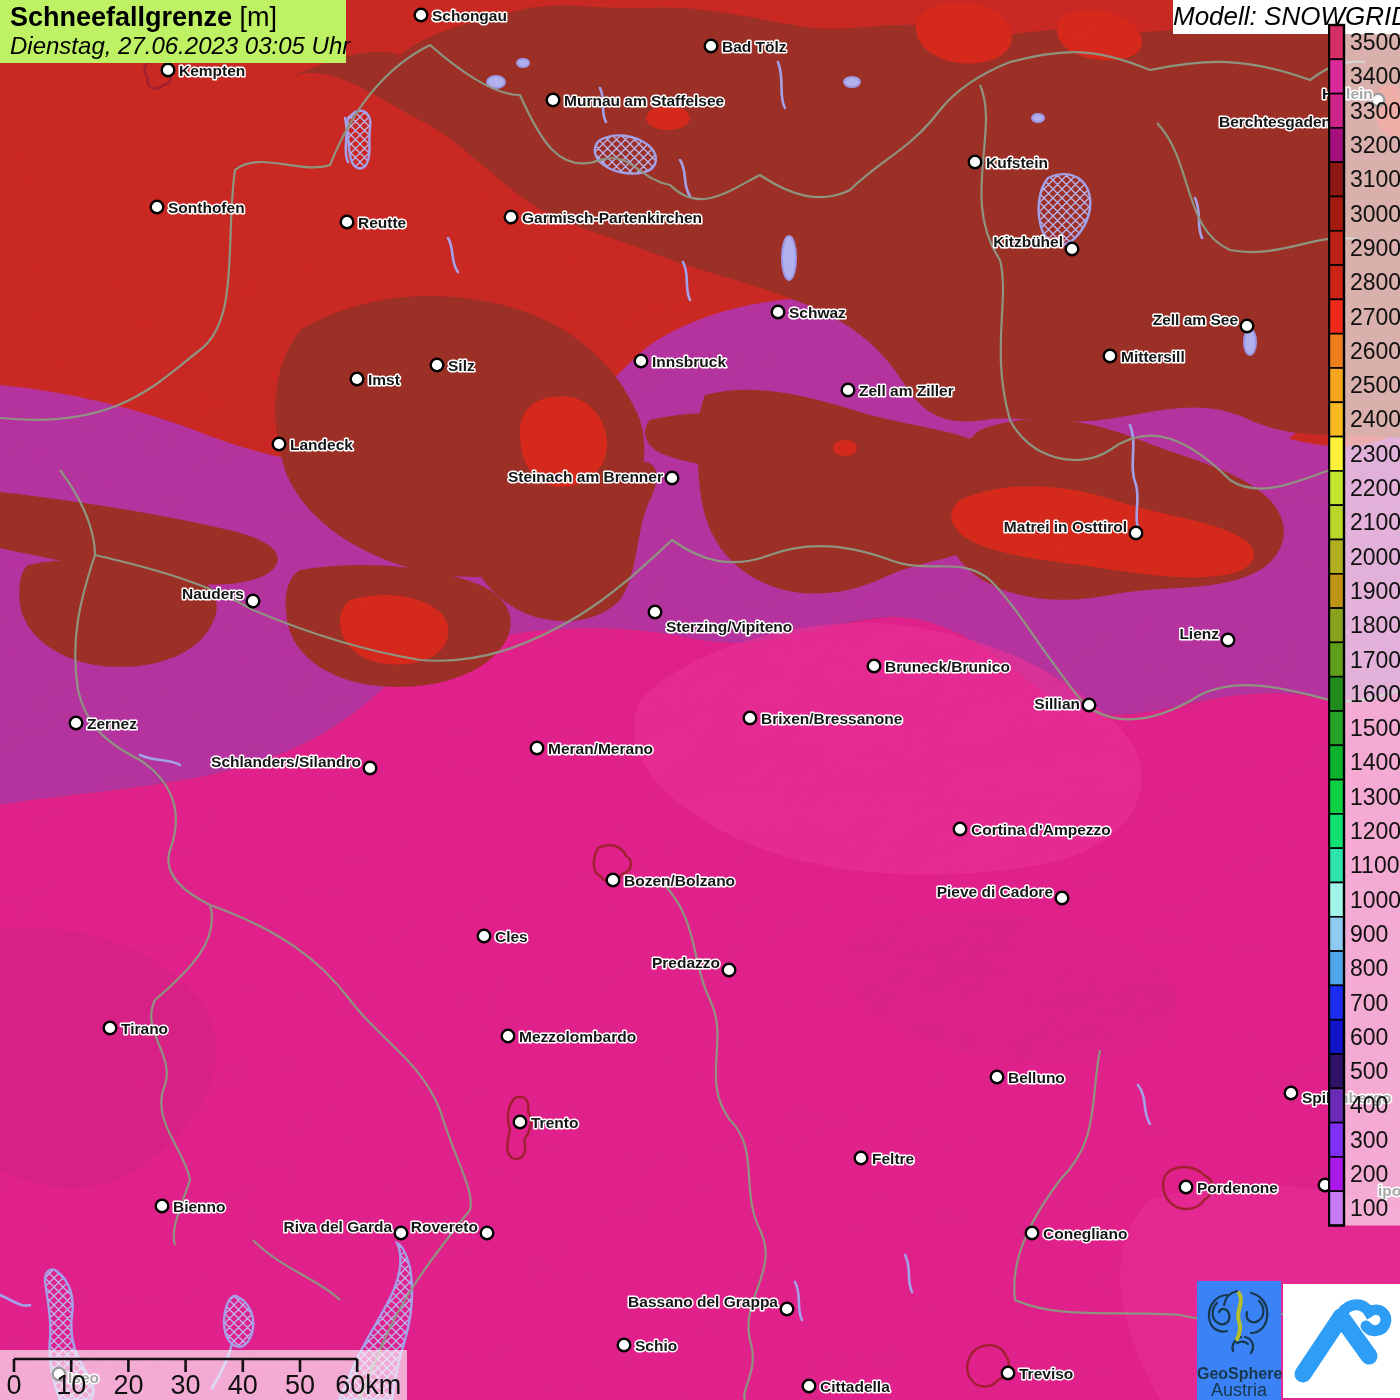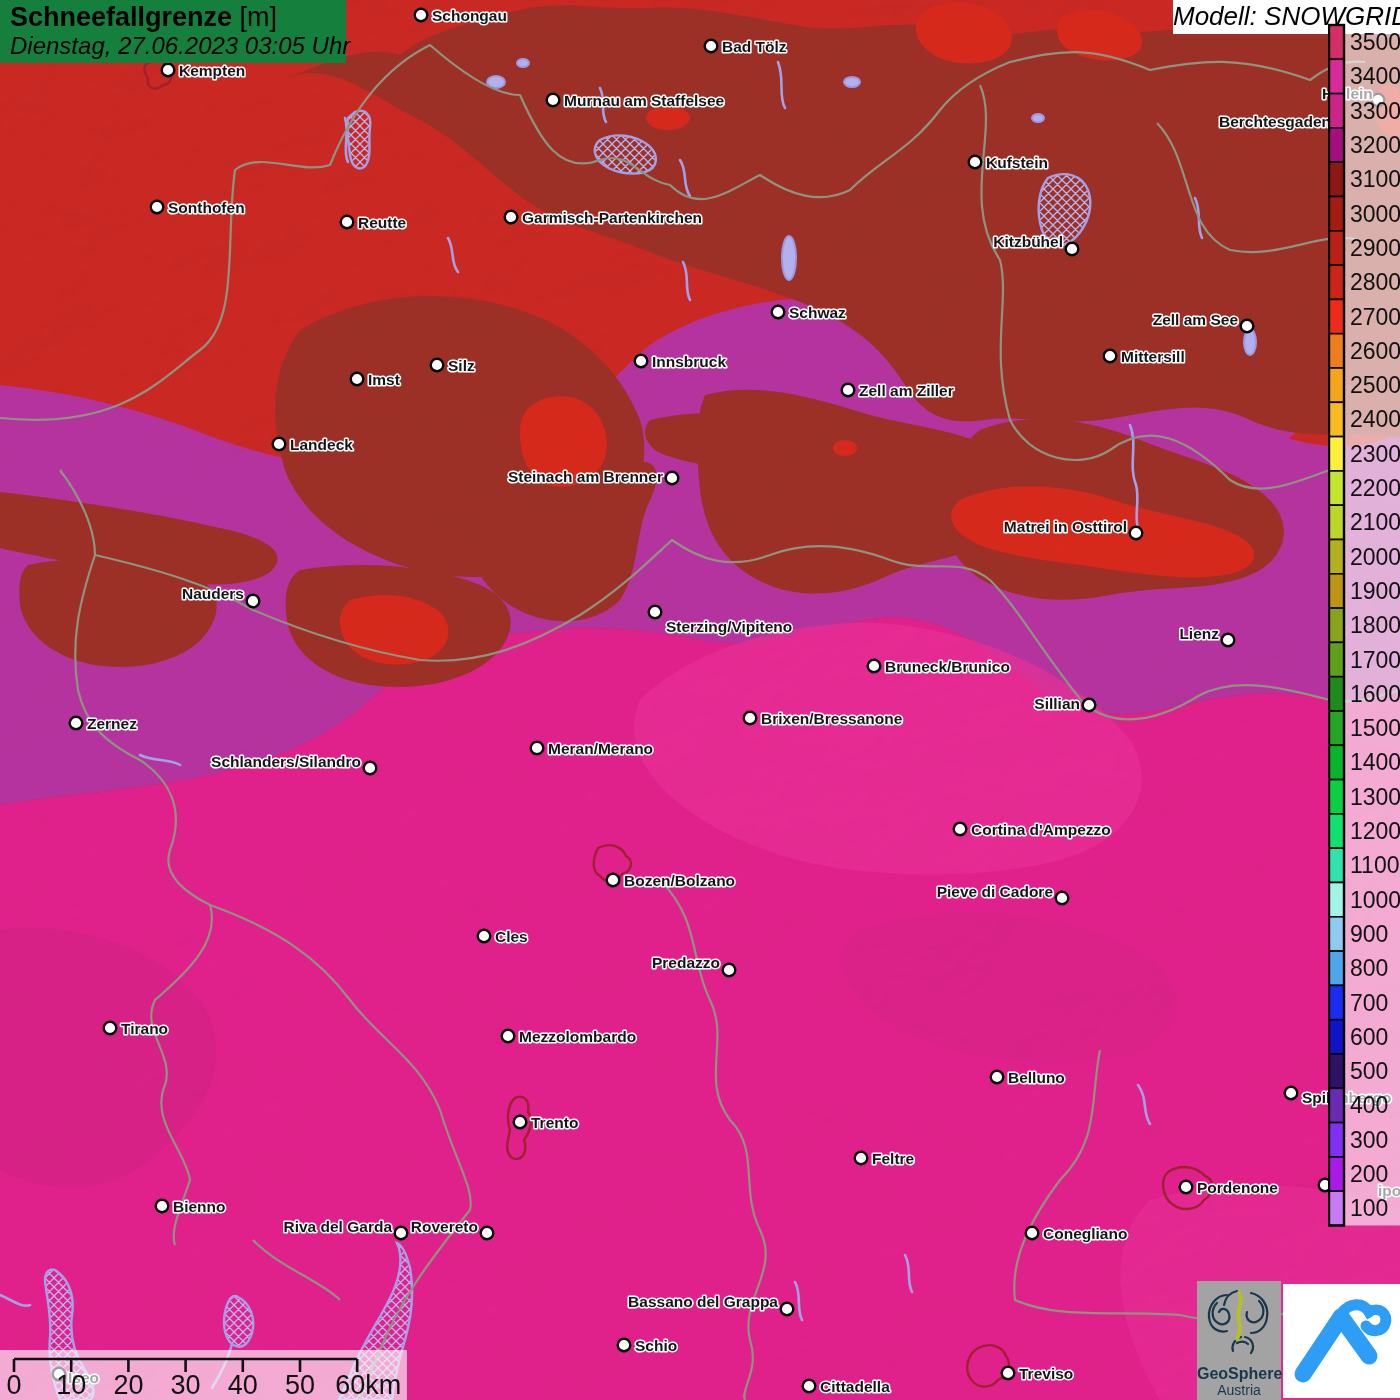--- a/index.html
+++ b/index.html
@@ -10,38 +10,38 @@
   .city-label{font-family:"Liberation Sans",sans-serif;font-size:15.5px;font-weight:700;
               fill:#151515;stroke:#ffffff;stroke-width:3px;paint-order:stroke;
               stroke-linejoin:round;}
   .border-line{fill:none;stroke:#8e9480;stroke-width:2.2;stroke-linejoin:round;}
   .muni-line{fill:none;stroke:#a02031;stroke-width:2.4;stroke-linejoin:round;}
   .river{fill:none;stroke:#a3a0e8;stroke-width:2.6;stroke-linecap:round;}
   .lake{fill:#b3b0ee;stroke:#9b98e6;stroke-width:2;}
   .lake-hatch{fill:url(#hatch);stroke:#a3a0e8;stroke-width:2.4;}
 
   .overlay{position:absolute;}
-  #title-box{left:0;top:0;width:346px;height:63px;background:#15803d;
+  #title-box{left:0;top:0;width:346px;height:63px;background:#bef264;
              padding:3px 0 0 10px;box-sizing:border-box;}
   #title-line1{font-size:27px;font-weight:700;color:#000;white-space:nowrap;line-height:29px;}
   #title-line1 .unit{font-weight:400;}
   #title-line2{font-size:24px;font-style:italic;color:#000;white-space:nowrap;line-height:28px;}
 
   #model-box{left:1173px;top:0;width:227px;height:34px;background:#ffffff;
              font-size:26px;font-style:italic;color:#000;text-align:center;
              line-height:33px;white-space:nowrap;}
 
   #legend{left:1328px;top:23px;width:72px;height:1208px;}
 
   #scalebar{left:0;top:1350px;width:407px;height:50px;background:rgba(255,255,255,0.62);}
 
-  #geo-box{left:1197px;top:1281px;width:84px;height:119px;background:#a3a3a3;
+  #geo-box{left:1197px;top:1281px;width:84px;height:119px;background:#3b82f6;
            text-align:center;}
   #geo-name{font-size:16px;font-weight:700;color:#16384a;line-height:17px;margin-top:2px;}
-  #geo-country{font-size:14px;color:#16384a;line-height:16px;}
+  #geo-country{font-size:18px;color:#16384a;line-height:16px;}
 
   #blue-box{left:1283px;top:1284px;width:117px;height:114px;background:#ffffff;}
 </style>
 </head>
 <body>
 
 <div id="stage">
 
   <svg id="map-svg" width="1400" height="1400" viewBox="0 0 1400 1400">
     <defs>

